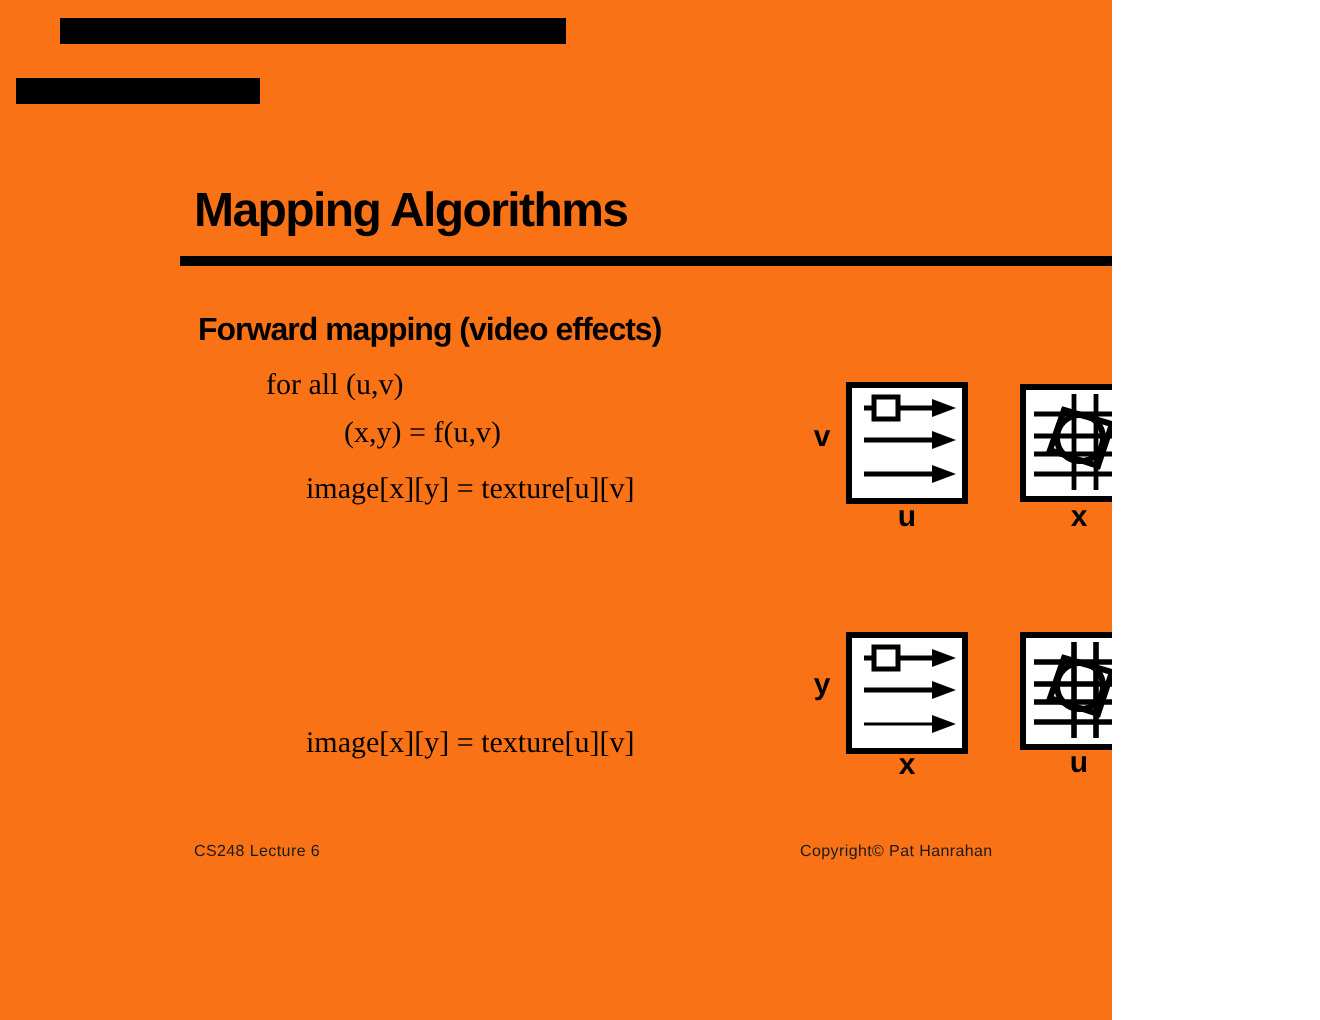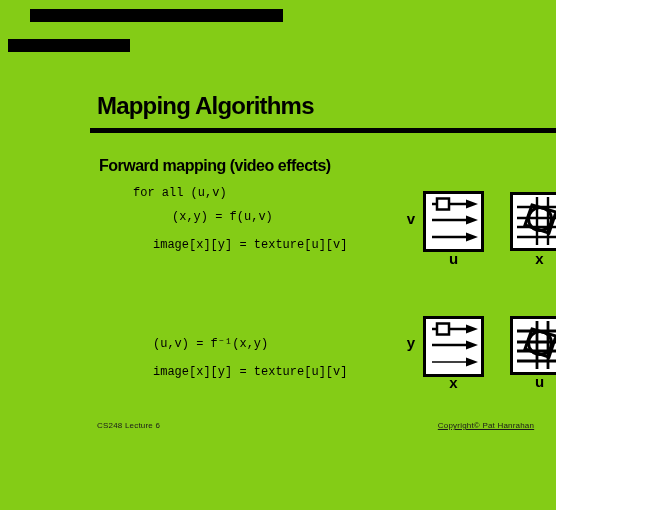--- a/index.html
+++ b/index.html
@@ -1,29 +1,29 @@
 <!DOCTYPE html>
 <html><head>
 <meta charset="utf-8">
 <style>
   html,body { margin:0; padding:0; background:#fff; }
   .slide {
-    position:relative; width:556px; height:510px; background:#84cc16;
+    position:relative; width:556px; height:510px; background:#f97316;
     font-family:"Liberation Sans", sans-serif; color:#000; overflow:hidden;
   }
   .abs { position:absolute; }
   .bar { background:#000; }
   .title { font-weight:bold; font-size:24px; letter-spacing:-0.8px; line-height:26px; }
   .rule { background:#000; }
   .heading { font-weight:bold; font-size:16px; letter-spacing:-0.5px; line-height:19px; }
-  .code { font-family:Liberation Mono, monospace; font-size:12px; line-height:17px; white-space:pre; }
+  .code { font-family:Liberation Serif, serif; font-size:15px; line-height:17px; white-space:pre; }
   .axis { font-weight:bold; font-size:15px; line-height:15px; }
   .axis-center { text-align:center; }
   .footer { font-size:8px; color:#1a1a1a; letter-spacing:0.2px; }
-  .footer-right { text-align:center;text-decoration:underline; }
+  .footer-right { text-align:left; }
   svg { display:block; }
 </style>
 </head>
 <body>
 
 <div class="slide">
 
   <div class="abs bar" style="left:30px; top:9px; width:253px; height:13px;"></div>
   <div class="abs bar" style="left:8px; top:39px; width:122px; height:13px;"></div>
 
@@ -55,21 +55,20 @@
     <line x1="7" y1="35" x2="52" y2="35" stroke="#000" stroke-width="2.4"></line>
     <line x1="7" y1="45" x2="52" y2="45" stroke="#000" stroke-width="2.4"></line>
     <line x1="27" y1="5" x2="27" y2="53" stroke="#000" stroke-width="2.4"></line>
     <line x1="38" y1="5" x2="38" y2="53" stroke="#000" stroke-width="2.4"></line>
     <path d="M22,13 L46,20 L39,41 L15,33 Z" fill="none" stroke="#000" stroke-width="3"></path>
     <circle cx="30" cy="27" r="11.5" fill="none" stroke="#000" stroke-width="3"></circle>
   </svg>
   <div class="abs axis" style="left:571px; top:211px; width:16px;">y</div>
   <div class="abs axis axis-center" style="left:510px; top:251px; width:59px;">x</div>
 
-  <div class="abs code" style="left:153px; top:336px;">(u,v) = f⁻¹(x,y)</div>
   <div class="abs code" style="left:153px; top:364px;">image[x][y] = texture[u][v]</div>
 
   <svg class="abs" style="left:423px; top:316px;" width="61" height="61" viewBox="0 0 61 61">
     <rect x="1.5" y="1.5" width="58" height="58" fill="#fff" stroke="#000" stroke-width="3"></rect>
     <line x1="9" y1="13" x2="43" y2="13" stroke="#000" stroke-width="2.4"></line>
     <polygon points="43,8.5 43,17.5 55,13" fill="#000"></polygon>
     <rect x="14" y="7.5" width="12" height="11" fill="#fff" stroke="#000" stroke-width="2.5"></rect>
     <line x1="9" y1="29" x2="43" y2="29" stroke="#000" stroke-width="2.4"></line>
     <polygon points="43,24.5 43,33.5 55,29" fill="#000"></polygon>
     <line x1="9" y1="46" x2="43" y2="46" stroke="#000" stroke-width="1.6"></line>

